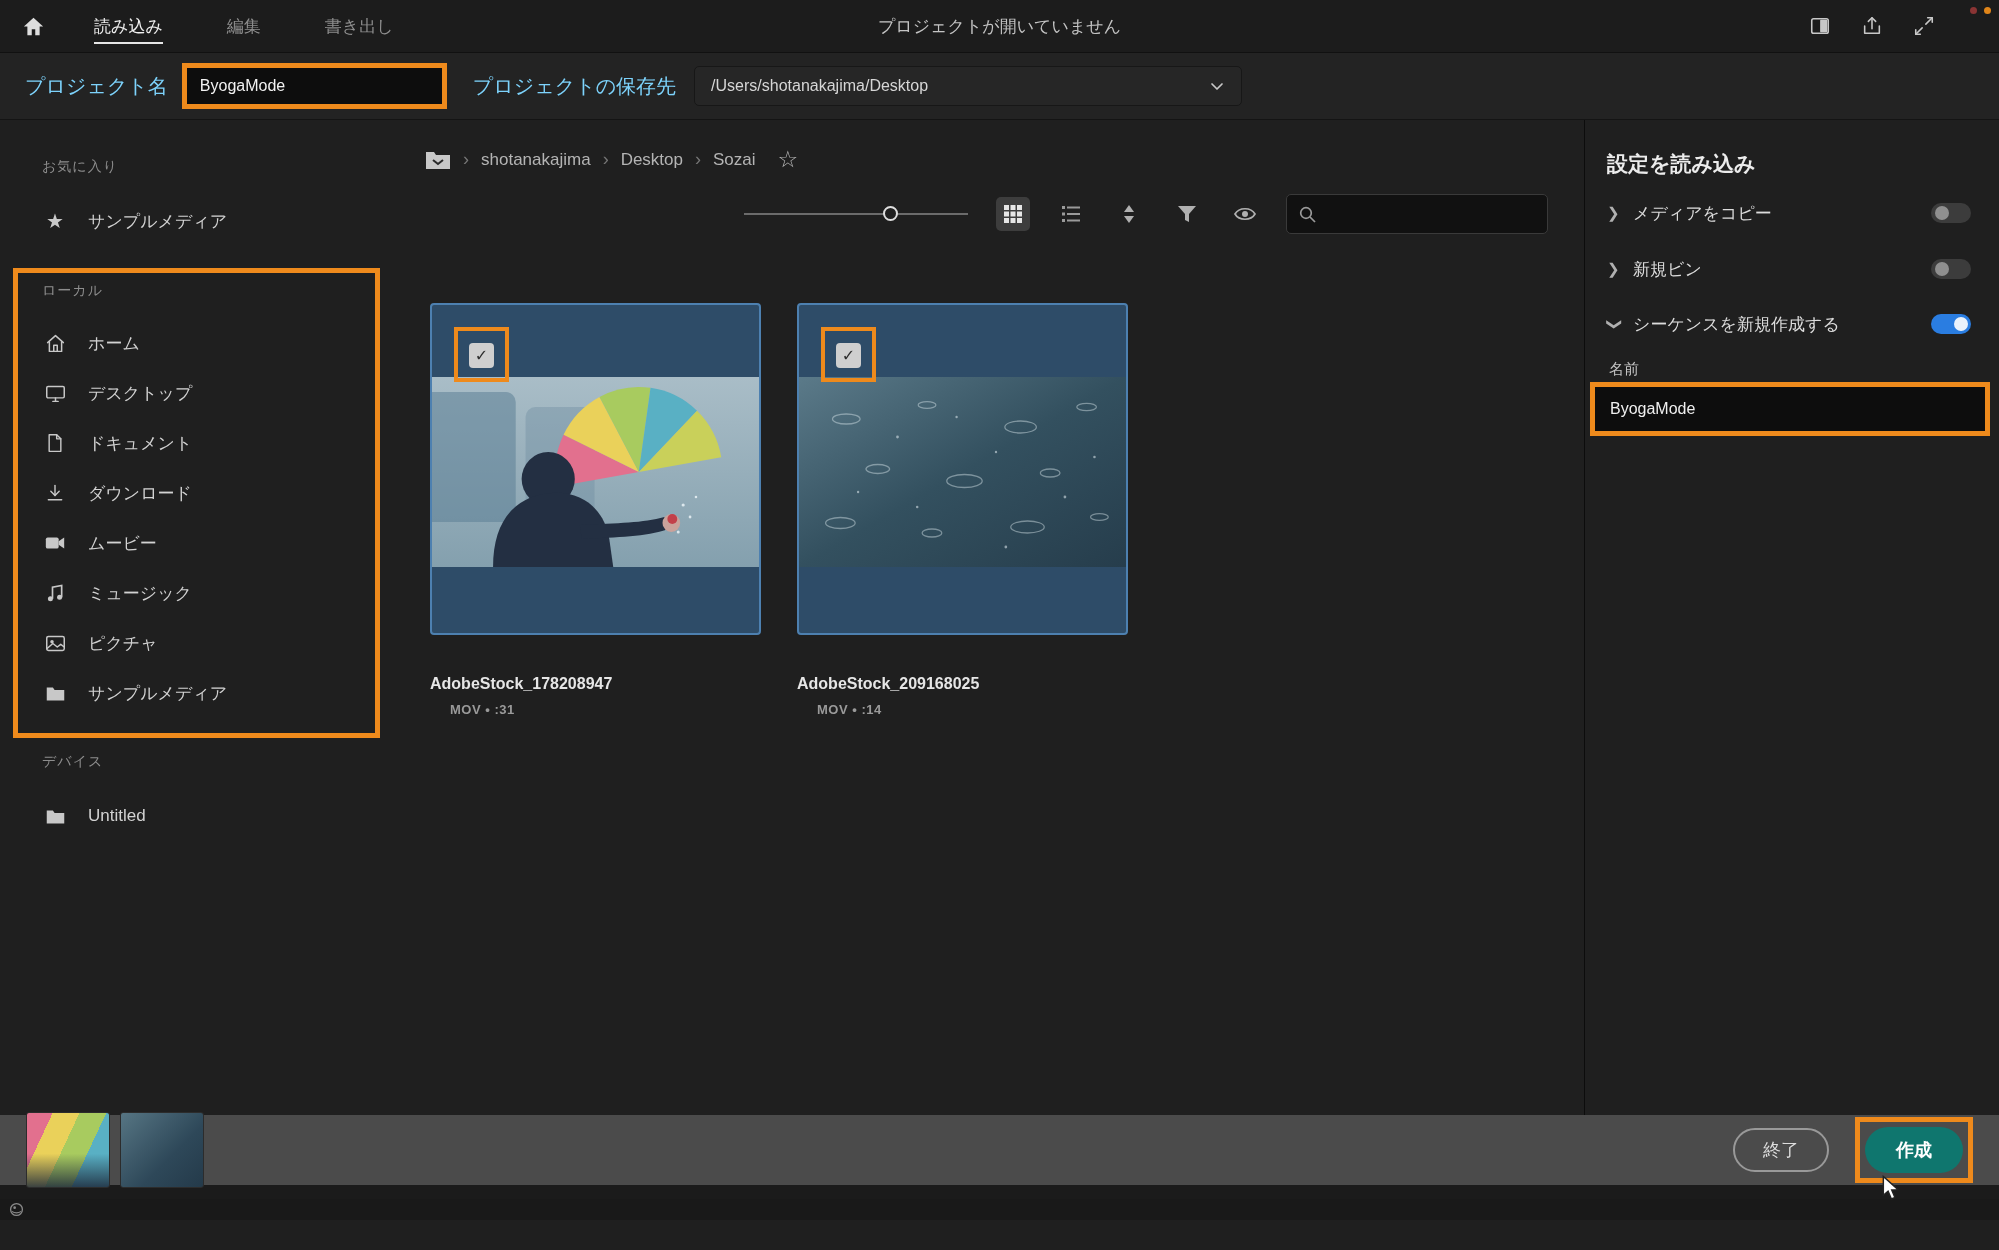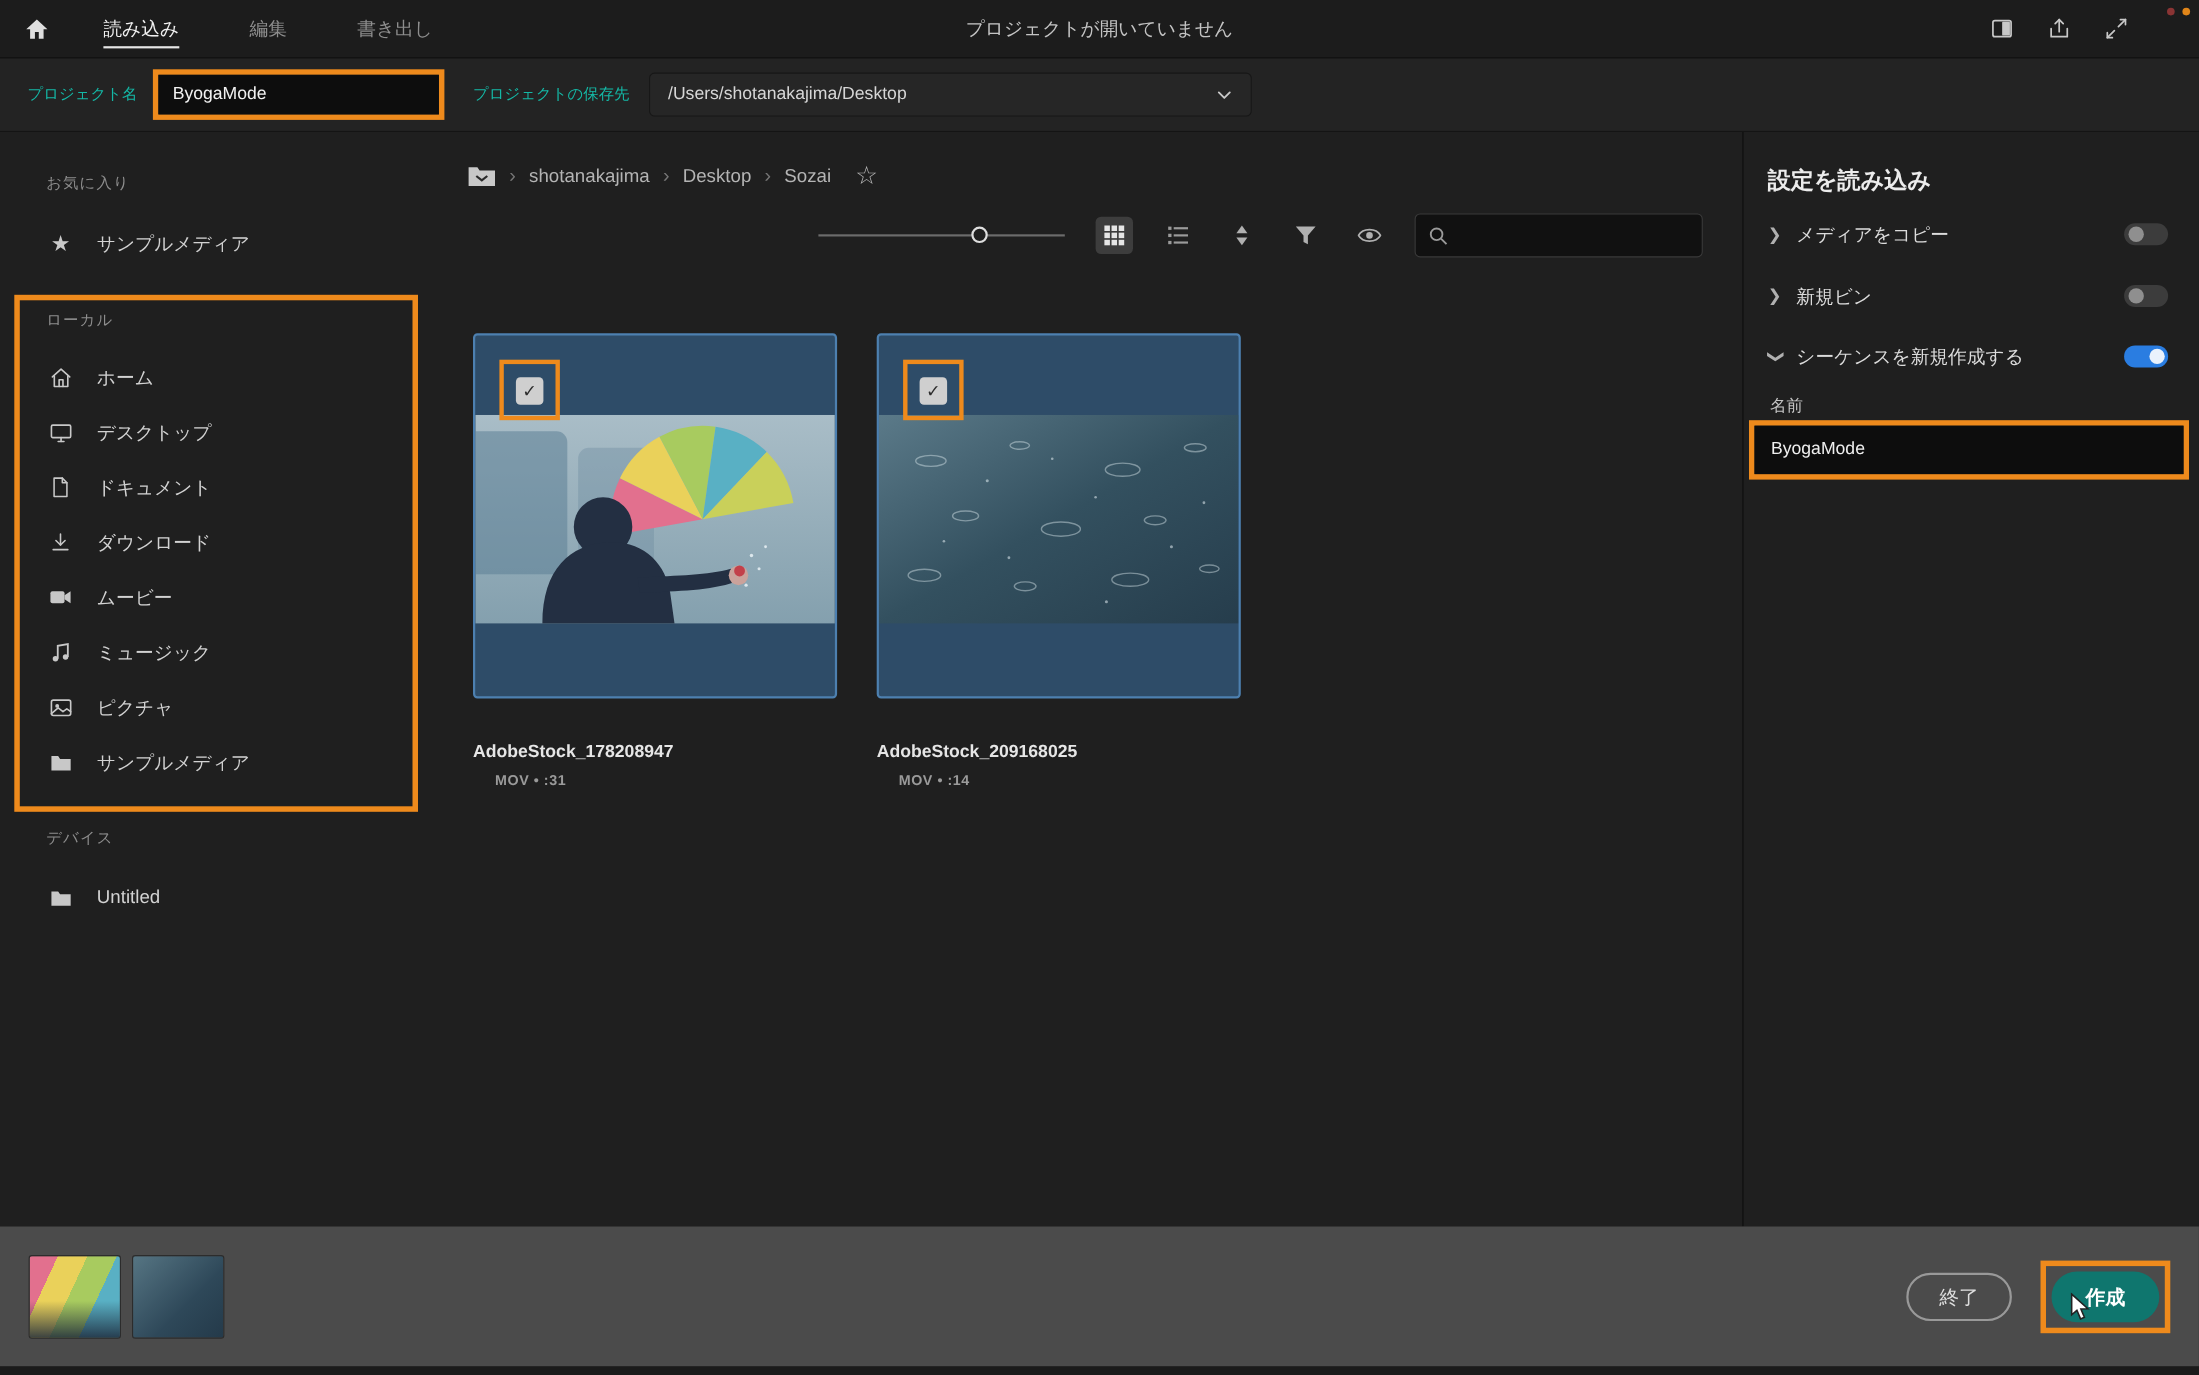--- a/index.html
+++ b/index.html
@@ -20,21 +20,21 @@
   .win-title { position:absolute; left:50%; top:50%; transform:translate(-50%,-50%); font-size:17px; color:#c4c4c4; }
   .hdr-icons { margin-left:auto; display:flex; gap:30px; align-items:center; padding-right:64px; }
   .hdr-icons svg { display:block; }
   .corner-dots { position:absolute; top:7px; right:8px; display:flex; gap:7px; }
   .dot { width:7px; height:7px; border-radius:50%; }
   .dot.red { background:#8a3434; }
   .dot.orange { background:#e08519; }
 
   
   .project-bar { height:67px; background:#232323; display:flex; align-items:center; padding-left:25px; border-bottom:1px solid #141414; }
-  .pb-label { font-size:14px; color:#14b8a6; white-space:nowrap;text-align:center; }
+  .pb-label { font-size:20px; color:#7dd3fc; white-space:nowrap;text-align:center; }
   .anno { border:5px solid #ee8a1c; }
   .name-anno { margin-left:14px; }
   .name-input { width:255px; height:36px; background:#0d0d0d; border:none; outline:none; color:#f2f2f2; font-size:16px; padding:0 13px; font-family:inherit; }
   .loc-label { margin-left:26px; }
   .loc-select { margin-left:18px; width:548px; height:40px; background:#262626; border:1px solid #171717; border-radius:5px; display:flex; align-items:center; padding:0 16px; cursor:pointer; }
   .loc-select span { font-size:16px; color:#d6d6d6; flex:1; }
 
   
   .main { display:flex; height:995px; }
 
@@ -83,21 +83,21 @@
   .panel-row .rlabel { font-size:17px; color:#dcdcdc; flex:1; }
   .toggle { width:40px; height:20px; border-radius:10px; background:#3c3c3c; position:relative; cursor:pointer; }
   .toggle .tknob { position:absolute; top:3px; left:4px; width:14px; height:14px; border-radius:50%; background:#8f8f8f; }
   .toggle.on { background:#2a7de1; }
   .toggle.on .tknob { left:auto; right:3px; background:#eaf2fc; }
   .seq-label { position:absolute; top:240px; left:24px; font-size:15px; color:#c4c4c4; }
   .seq-anno { position:absolute; top:262px; left:5px; width:400px; }
   .seq-input { width:100%; height:44px; background:#0d0d0d; border:none; outline:none; color:#efefef; font-size:16px; padding:0 15px; font-family:inherit; }
 
   
-  .footer { height:127px; background:#4b4b4b; display:flex; align-items:center; padding:0 26px; position:relative; }
+  .footer { height:70px; background:#4b4b4b; display:flex; align-items:center; padding:0 26px; position:relative; }
   .foot-thumbs { display:flex; gap:10px; }
   .fthumb { width:84px; height:76px; border-radius:3px; border:1px solid #2c2c2c; cursor:pointer; }
   .fthumb.umbrella { background:
       linear-gradient(to bottom, rgba(30,42,60,0) 55%, rgba(30,42,60,0.85)),
       linear-gradient(115deg, #e2708e 0 22%, #ead15a 22% 45%, #a8cb5f 45% 68%, #59b0c4 68%); }
   .fthumb.rain { background:linear-gradient(135deg, #567583, #2e4859 60%, #243a4a); }
   .foot-actions { margin-left:auto; display:flex; align-items:center; gap:26px; }
   .btn-exit { width:96px; height:44px; border-radius:22px; border:2px solid #999; background:transparent; color:#dedede; font-size:18px; cursor:pointer; font-family:inherit; }
   .create-anno { padding:5px; border-width:5px; }
   .btn-create { width:98px; height:46px; border-radius:23px; border:none; background:#0f766e; color:#fff; font-size:18px; font-weight:bold; cursor:pointer; font-family:inherit; }

